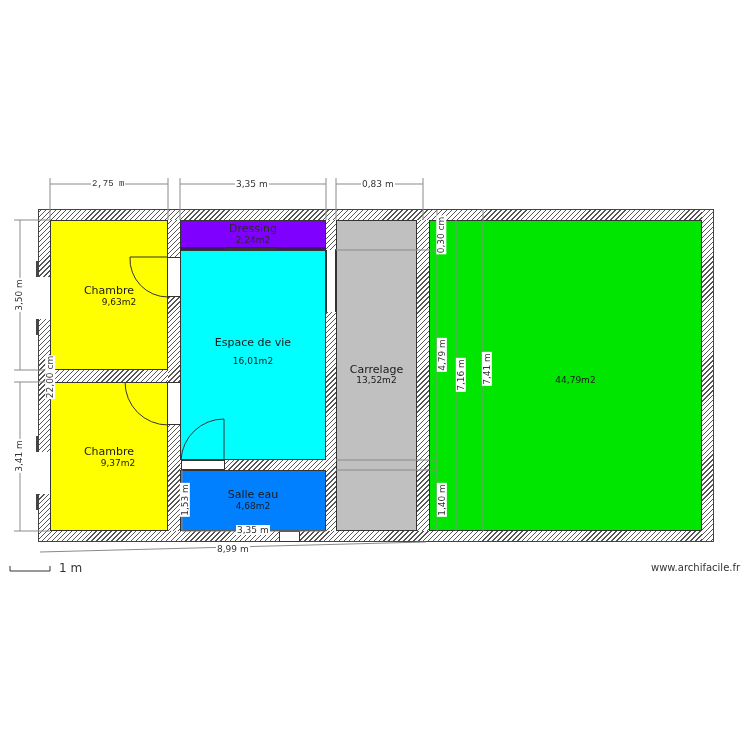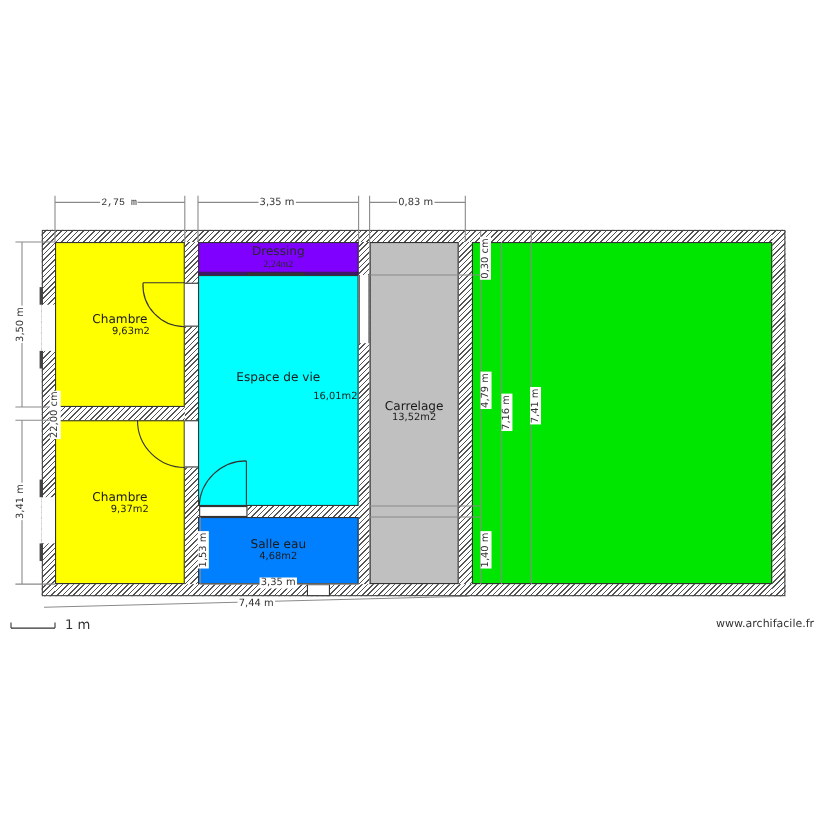--- a/index.html
+++ b/index.html
@@ -39,39 +39,40 @@
   <div class="room-area" style="top:76px;padding-left:20px;">9,63m2</div>
 </div>
 
 <div class="room" style="left:50px;top:382px;width:118px;height:149px;background:#ffff00;">
   <div class="room-label" style="top:63px;">Chambre</div>
   <div class="room-area" style="top:75px;padding-left:18px;">9,37m2</div>
 </div>
 
 <div class="room" style="left:180px;top:220px;width:146px;height:30px;background:#7f00ff;border-bottom:3px solid #3c1a66;">
   <div class="room-label" style="top:2px;color:#2a2a2a;">Dressing</div>
-  <div class="room-area" style="top:14px;color:#2a2a2a;font-family:Liberation Serif, serif;">2,24m2</div>
+  <div class="room-area" style="top:14px;color:#2a2a2a;">2,24m2</div>
 </div>
 
 <div class="room" style="left:180px;top:250px;width:146px;height:210px;background:#00ffff;">
   <div class="room-label" style="top:86px;">Espace de vie</div>
-  <div class="room-area" style="top:105px;text-align:right;">16,01m2</div>
+  <div class="room-area" style="top:105px;">16,01m2</div>
 </div>
 
 <div class="room" style="left:180px;top:470px;width:146px;height:61px;background:#0080ff;">
   <div class="room-label" style="top:18px;">Salle eau</div>
   <div class="room-area" style="top:30px;">4,68m2</div>
 </div>
 
 <div class="room" style="left:336px;top:220px;width:81px;height:311px;background:#c0c0c0;">
   <div class="room-label" style="top:143px;">Carrelage</div>
   <div class="room-area" style="top:154px;">13,52m2</div>
 </div>
 
 <div class="room" style="left:429px;top:220px;width:273px;height:311px;background:#00e600;">
+  <div class="room-area" style="top:154px;left:20px;">44,79m2</div>
 </div>
 
 <div class="opening" style="left:168px;top:257px;width:12px;height:40px;border-width:1px 0;"></div>
 <div class="opening" style="left:168px;top:382px;width:12px;height:43px;border-width:1px 0;"></div>
 <div class="opening" style="left:326px;top:250px;width:10px;height:62px;border-width:0 1px;"></div>
 <div class="opening" style="left:181px;top:460px;width:44px;height:10px;"></div>
 <div class="opening" style="left:279px;top:531px;width:21px;height:11px;"></div>
 
 <div class="opening" style="left:38px;top:277px;width:12px;height:42px;border-width:0;"></div>
 <div class="opening" style="left:38px;top:452px;width:12px;height:42px;border-width:0;"></div>
@@ -128,21 +129,21 @@
 <div class="dim-text" style="left:91px;top:179px;font-family:Liberation Mono, monospace;">2,75 m</div>
 <div class="dim-text" style="left:235px;top:179px;">3,35 m</div>
 <div class="dim-text" style="left:361px;top:179px;">0,83 m</div>
 
 <div class="dim-text v" style="left:2px;top:290px;">3,50 m</div>
 <div class="dim-text v" style="left:2px;top:451px;">3,41 m</div>
 <div class="dim-text v" style="left:28px;top:372px;">22,00 cm</div>
 
 <div class="dim-text v" style="left:168px;top:495px;">1,53 m</div>
 <div class="dim-text" style="left:236px;top:525px;">3,35 m</div>
-<div class="dim-text" style="left:216px;top:544px;">7,44 m</div>
+<div class="dim-text" style="left:216px;top:544px;">8,99 m</div>
 
 <div class="dim-text v" style="left:422px;top:230px;">0,30 cm</div>
 <div class="dim-text v" style="left:425px;top:350px;">4,79 m</div>
 <div class="dim-text v" style="left:425px;top:495px;">1,40 m</div>
 <div class="dim-text v" style="left:444px;top:370px;">7,16 m</div>
 <div class="dim-text v" style="left:470px;top:364px;">7,41 m</div>
 
 <div class="dim-text" style="left:58px;top:563px;font-size:12px;color:#333;background:transparent;">1 m</div>
 <div class="watermark" style="left:651px;top:562px;">www.archifacile.fr</div>
 

